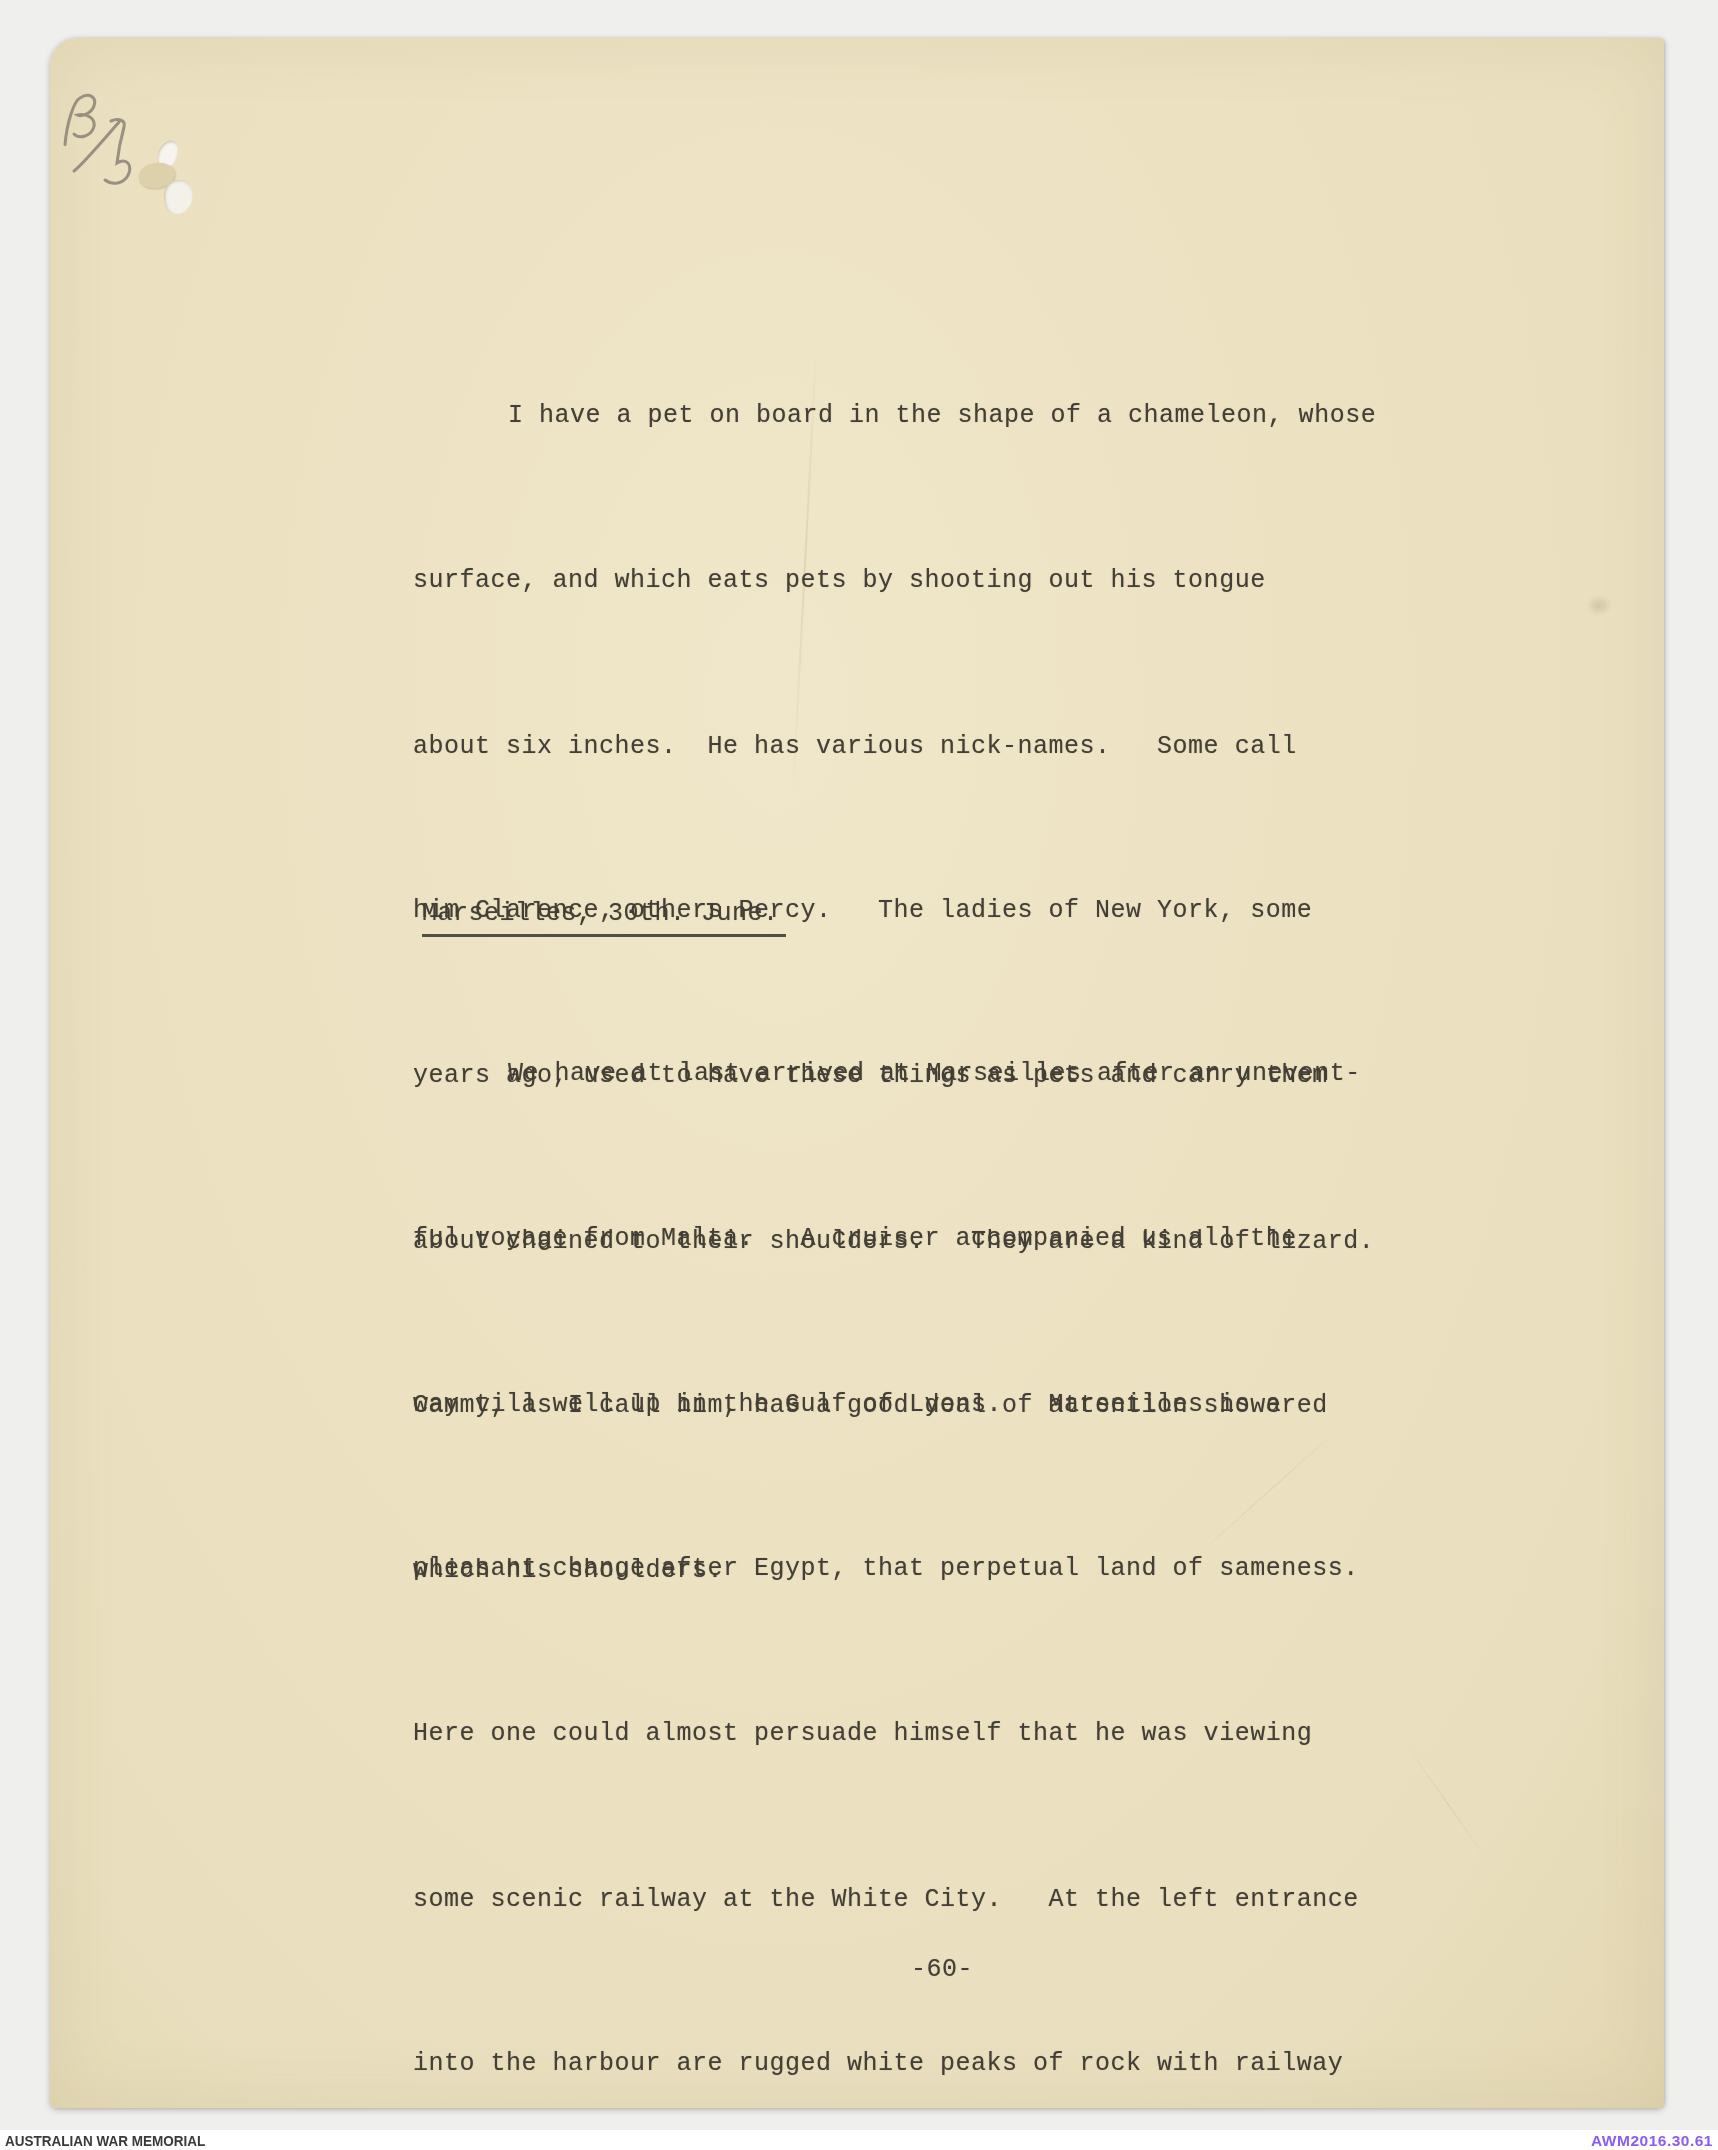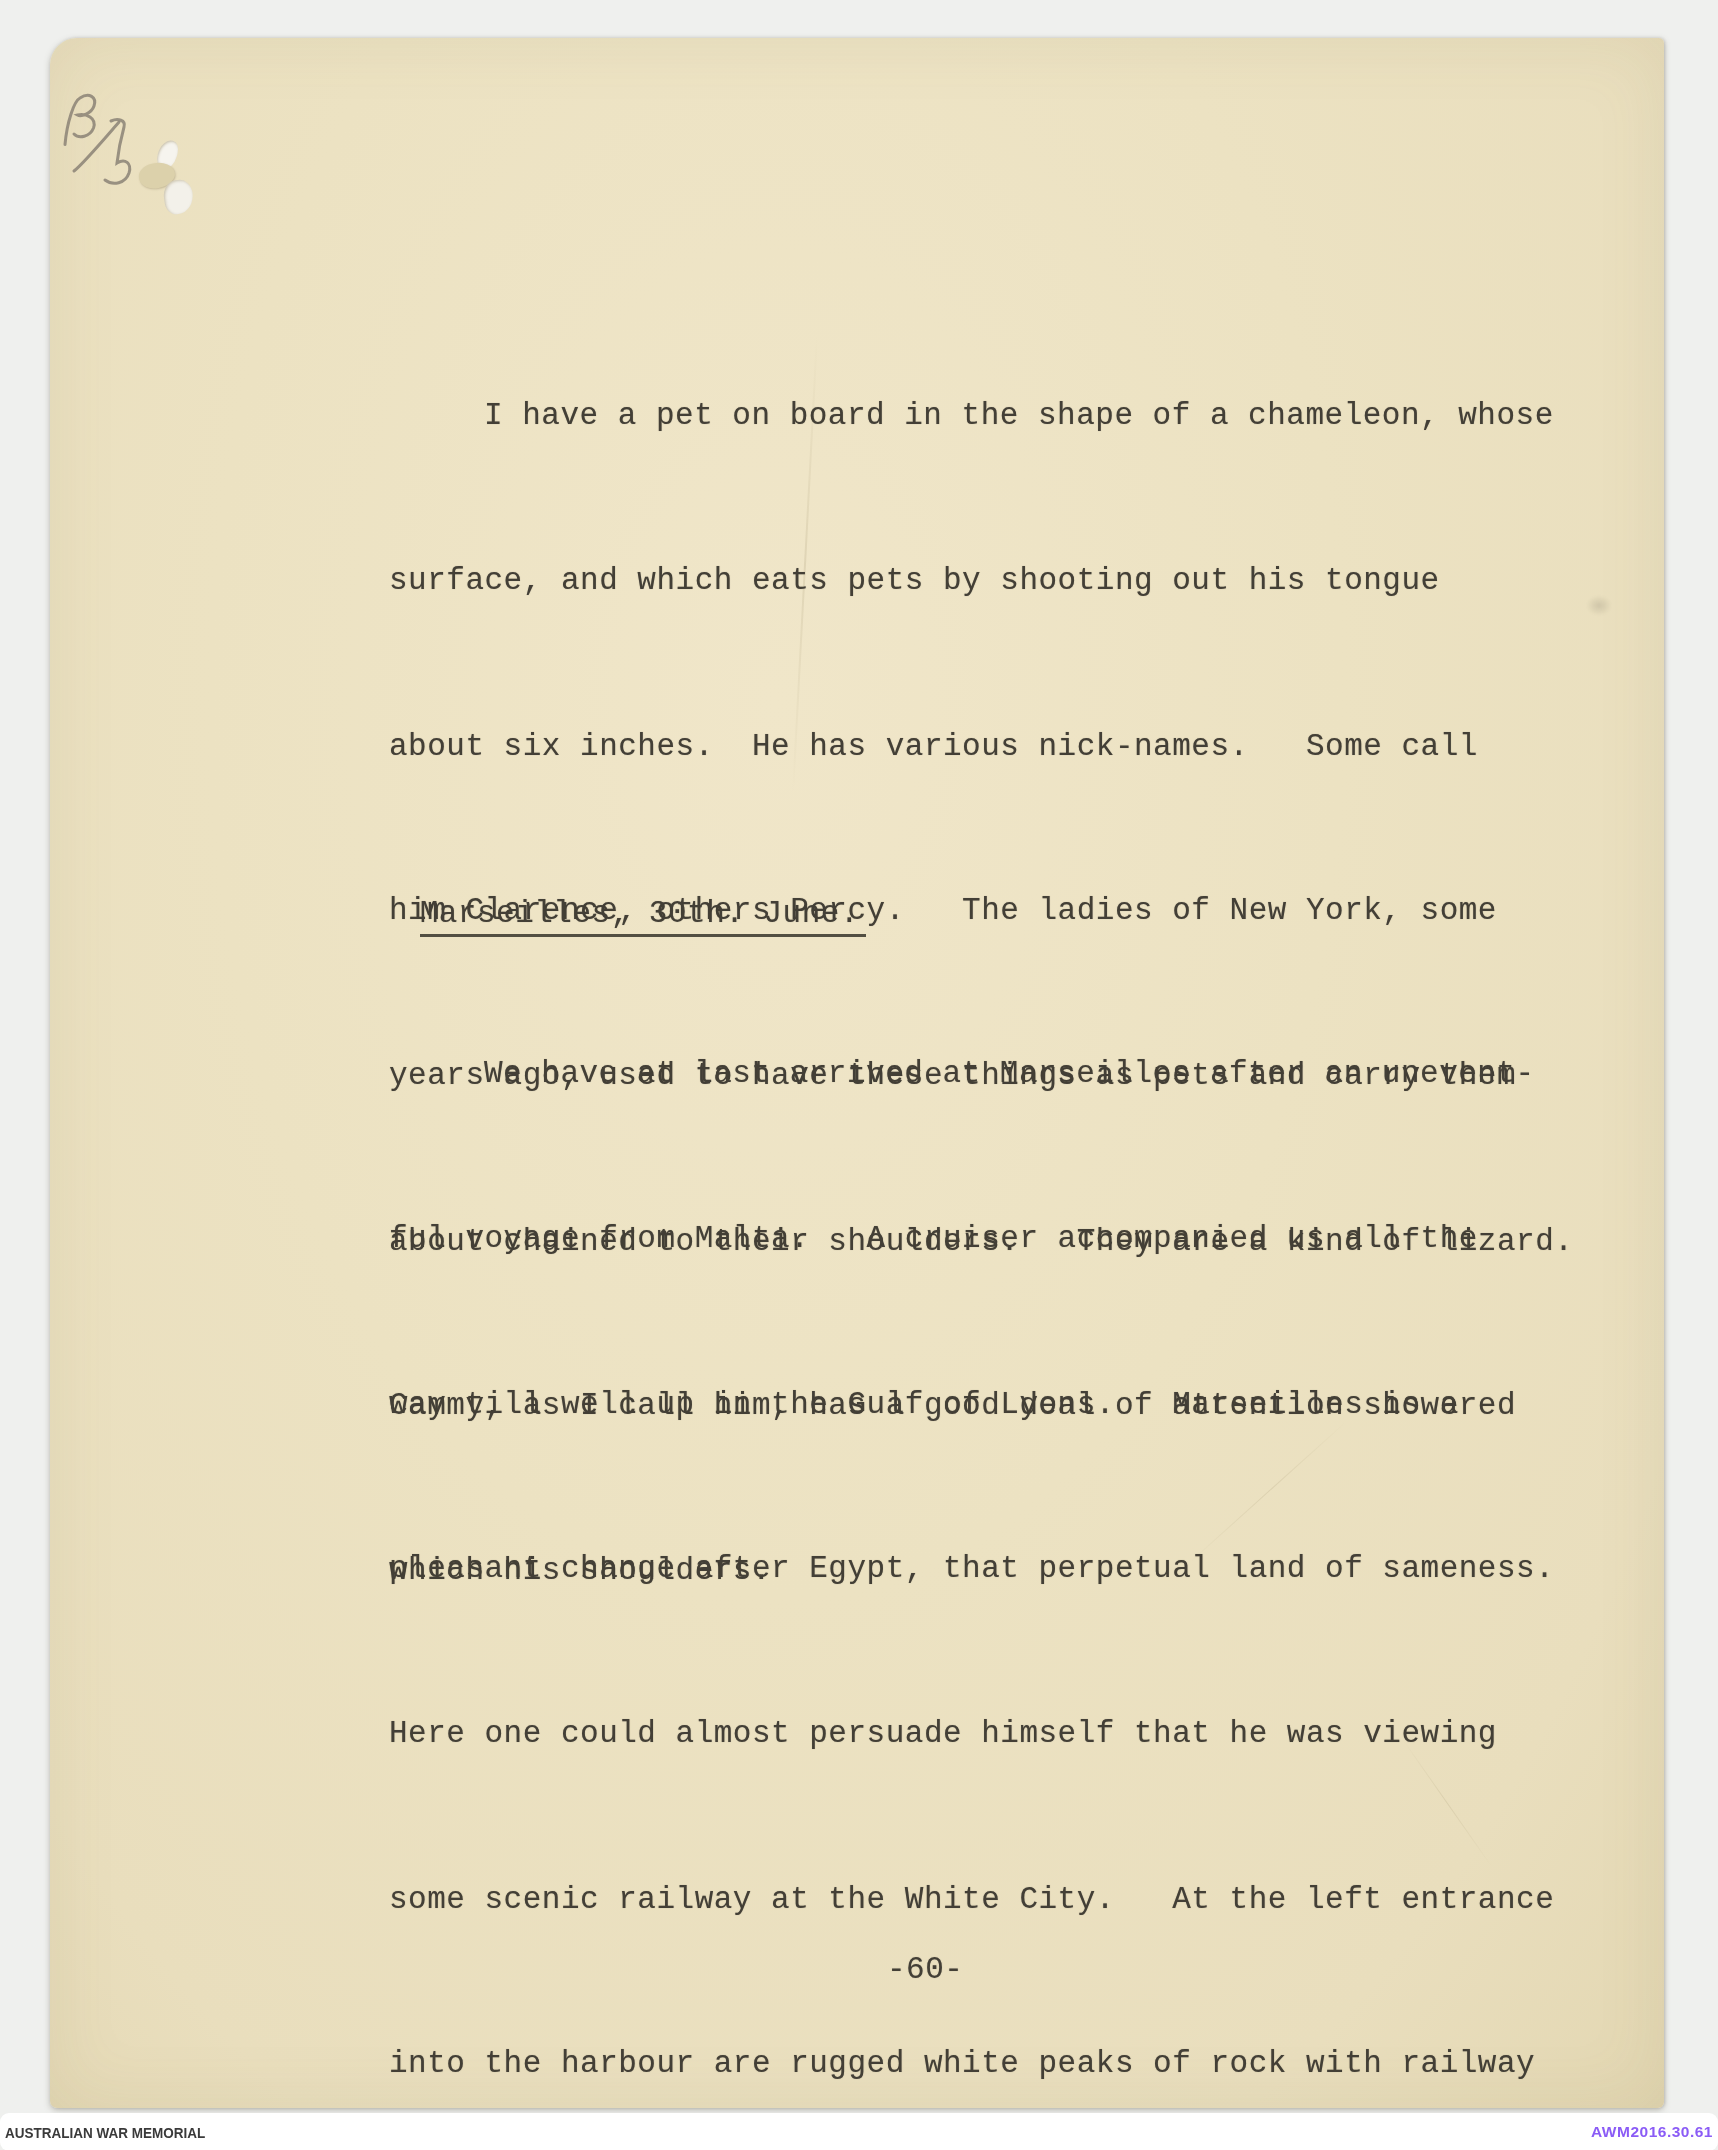--- a/index.html
+++ b/index.html
@@ -16,25 +16,26 @@
     position:absolute;left:50px;top:38px;width:1614px;height:2070px;
     background:radial-gradient(ellipse at 45% 32%, #f0e6c9 0%, #ece2c2 45%, #e9debd 80%, #e3d7b2 100%);
     border-radius:27px 5px 6px 7px;
     box-shadow:0 2px 6px rgba(90,85,70,.35), 1px 0 3px rgba(90,85,70,.18), inset 0 0 70px rgba(120,105,70,.10);
   }
 
   
   .typed{
     position:absolute;
     color:#433f36;
-    font-size:31px;
+    font-size:25px;
     letter-spacing:0.5px;
     line-height:55px;
     white-space:pre;
     text-shadow:0 0 1px rgba(65,62,54,.38);
+    margin-left:24px;
   }
   .line{white-space:pre;}
   .line.first{padding-left:95px;}
   
   .line:nth-child(3n){transform:translateY(0.5px);}
   .line:nth-child(4n){transform:translateY(-0.5px);}
 
   #para1{left:339px;top:240px;}
   #para2{left:339px;top:898px;}
 
@@ -61,26 +62,25 @@
   
   .smudge{position:absolute;left:1536px;top:557px;width:26px;height:21px;
     background:radial-gradient(rgba(90,85,70,.38), transparent 70%);filter:blur(1px);opacity:.5;}
   .crease{position:absolute;background:linear-gradient(to bottom, transparent, rgba(140,125,85,.16), transparent);}
   .crease1{left:754px;top:296px;width:1.5px;height:461px;transform:rotate(3deg);}
   .crease2{left:1217px;top:1347px;width:1px;height:215px;transform:rotate(48deg);}
   .crease3{left:1397px;top:1688px;width:1px;height:155px;transform:rotate(-35deg);}
 
   
   .footer{
-    position:absolute;left:0;bottom:0;width:100%;height:38px;
+    position:absolute;left:0;bottom:0;width:100%;height:21px;
     background:#ffffff;
     display:flex;justify-content:space-between;align-items:center;
     padding:0 5px;box-sizing:border-box;
     font-family:"Liberation Sans","DejaVu Sans",sans-serif;
-    border-radius:9px;
   }
   .footer .l{font-weight:700;font-size:15px;color:#3a3a3a;transform:scaleX(.9);transform-origin:left center;letter-spacing:0;}
   .footer .r{font-weight:600;font-size:15.5px;color:#8b5cf6;letter-spacing:0.5px;}
 </style>
 </head>
 <body>
 
 <div class="scan">
 
   <div class="paper">

